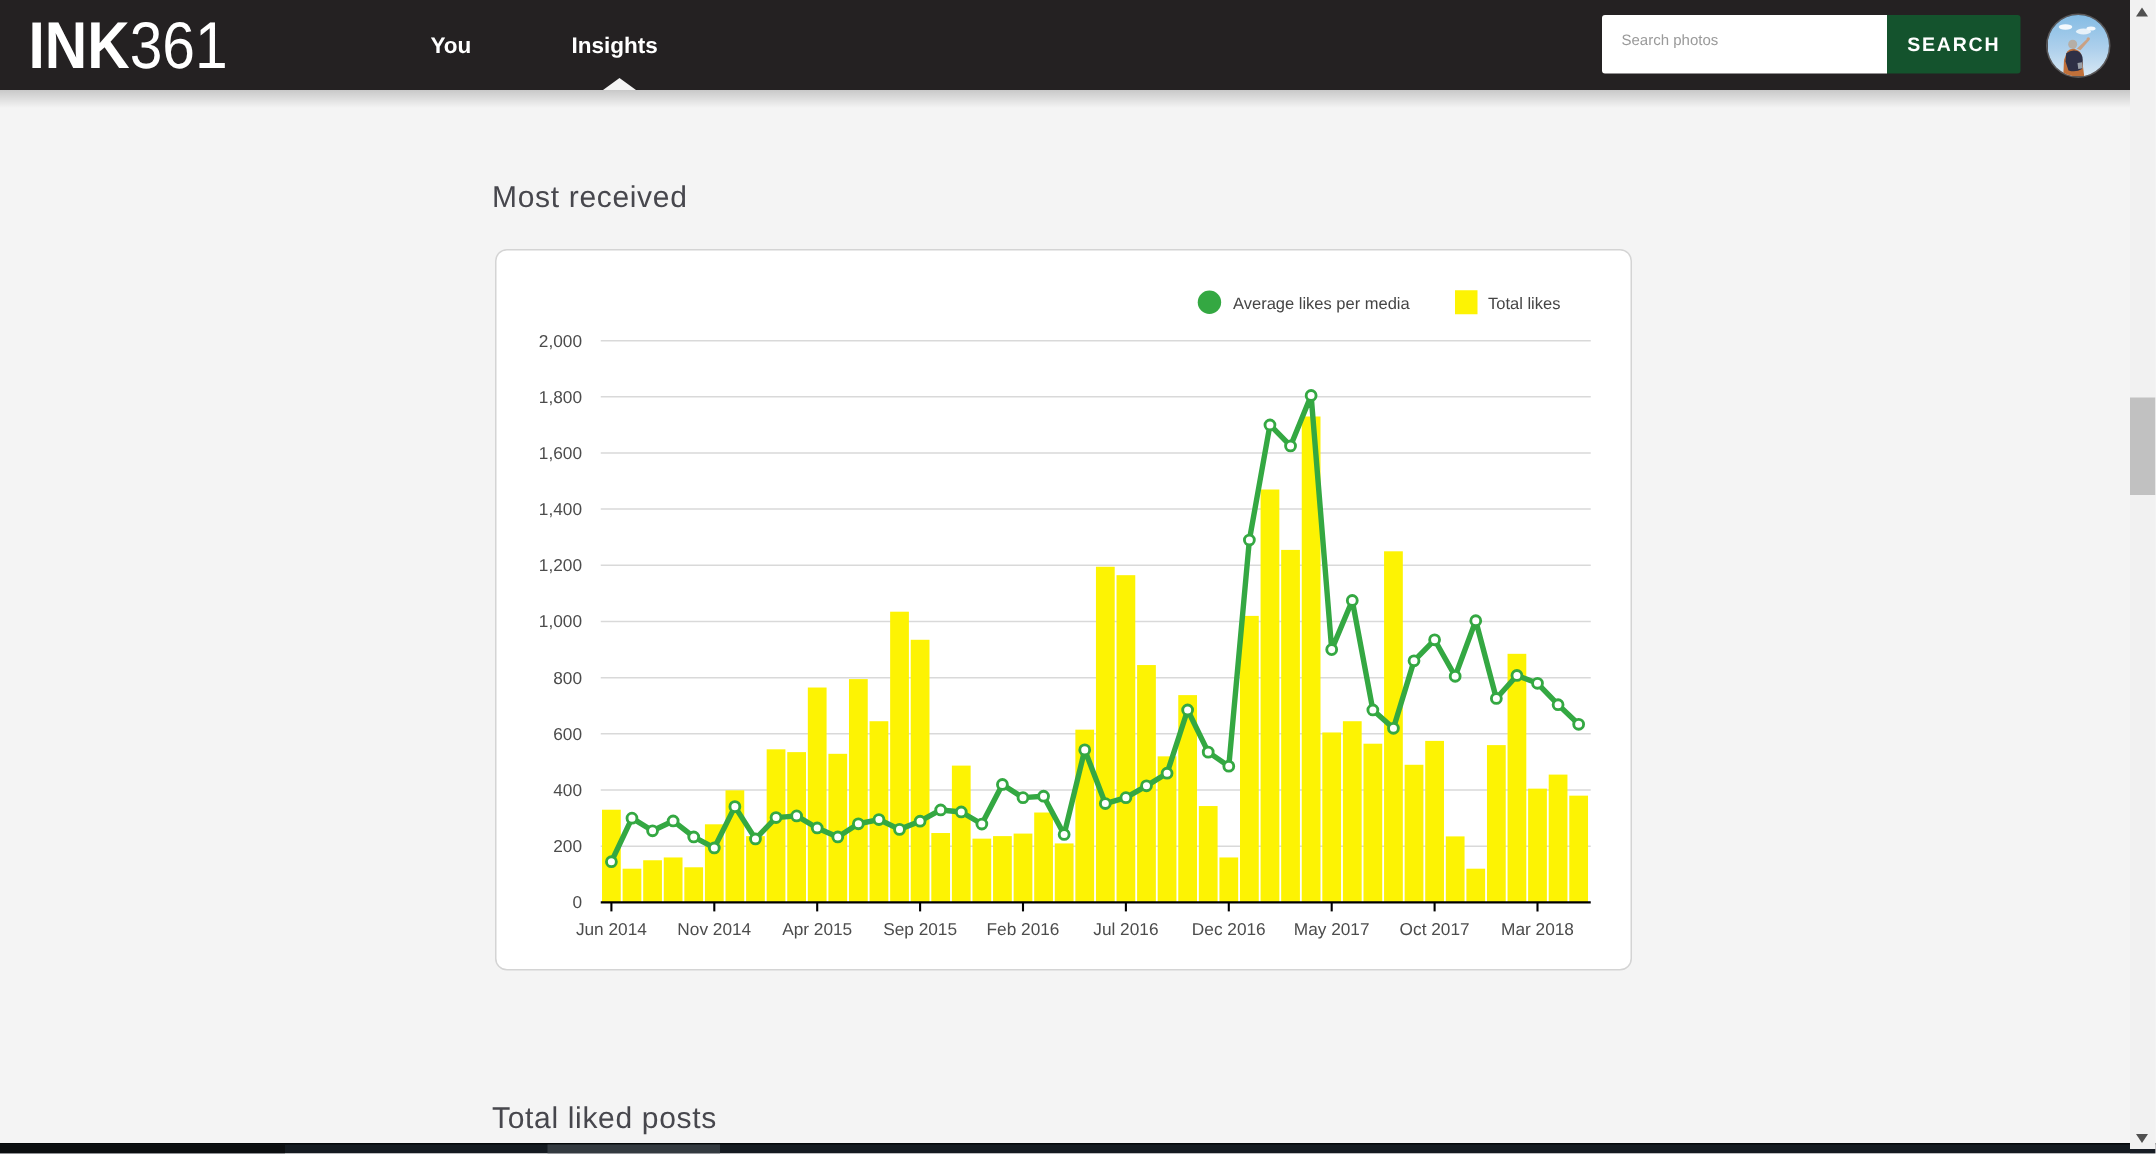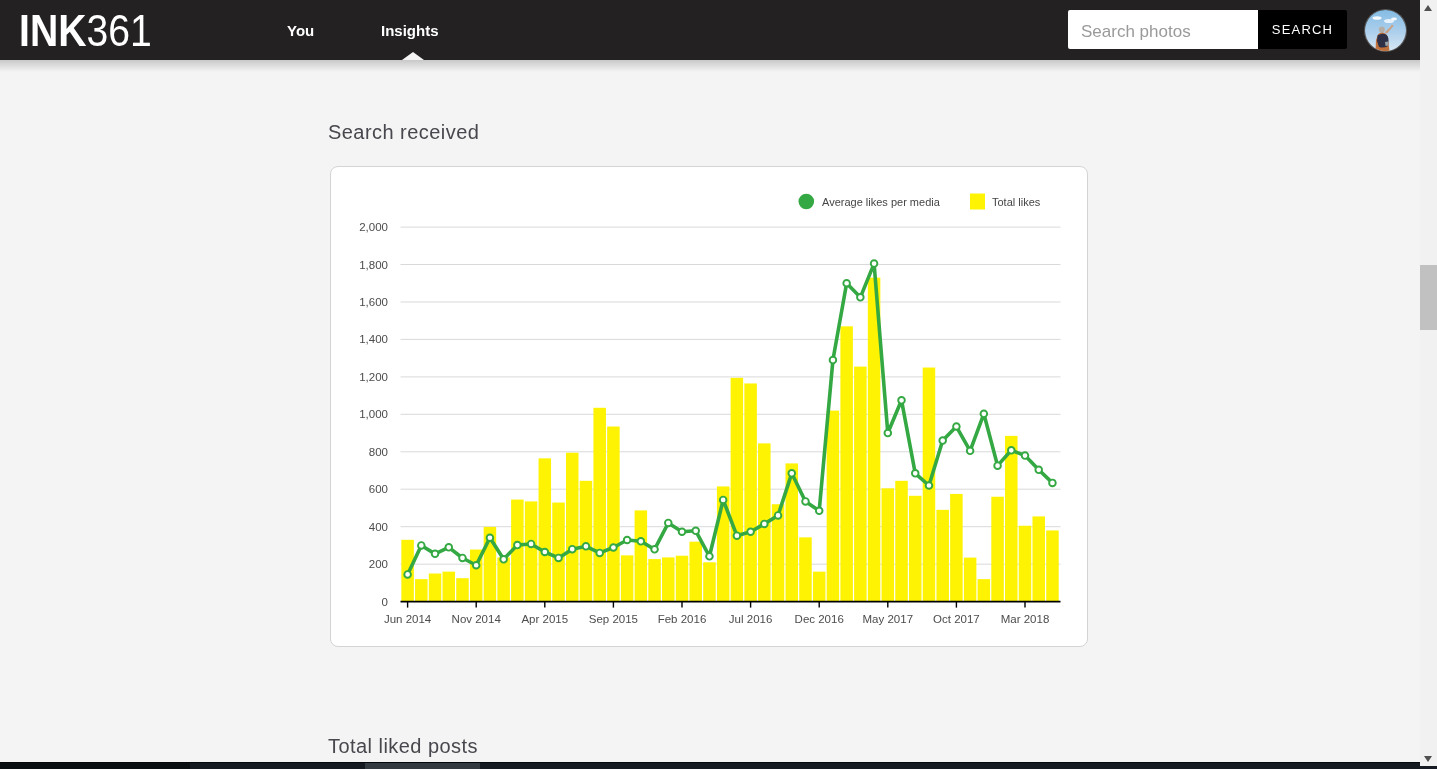--- a/index.html
+++ b/index.html
@@ -3,22 +3,22 @@
 *{margin:0;padding:0;box-sizing:border-box}
 body{width:1437px;height:769px;overflow:hidden;position:relative;background:#f4f4f4;font-family:"Liberation Sans",sans-serif}
 #nav{position:absolute;left:0;top:0;width:1420px;height:60px;background:#242122}
 #navshadow{position:absolute;left:0;top:60px;width:1420px;height:12px;background:linear-gradient(to bottom,rgba(0,0,0,0.18),rgba(0,0,0,0))}
 #logo{position:absolute;left:19px;top:6px;color:#fff;font-size:44px;transform:scaleX(0.89);transform-origin:0 0;white-space:nowrap}
 #logo b{font-weight:bold}
 #logo span{font-weight:normal}
 .navlink{position:absolute;top:22px;color:#fff;font-size:15px;font-weight:bold}
 #tri{position:absolute;left:402px;top:52px;width:0;height:0;border-left:11px solid transparent;border-right:11px solid transparent;border-bottom:8px solid #f4f4f4}
 #srch{position:absolute;left:1068px;top:10px;width:190px;height:39px;background:#fff;border-radius:2px 0 0 2px}
-#srch span{position:absolute;left:13px;top:12px;color:#9a9a9a;font-size:17px}
-#sbtn{position:absolute;left:1258px;top:10px;width:89px;height:39px;background:#000000;color:#fff;font-weight:normal;font-size:13px;letter-spacing:1.2px;text-align:center;line-height:39px;border-radius:0 2px 2px 0}
+#srch span{position:absolute;left:13px;top:12px;color:#9a9a9a;font-size:10px}
+#sbtn{position:absolute;left:1258px;top:10px;width:89px;height:39px;background:#14532d;color:#fff;font-weight:bold;font-size:13px;letter-spacing:1.2px;text-align:center;line-height:39px;border-radius:0 2px 2px 0}
 #avatar{position:absolute;left:1365px;top:10px;width:41px;height:41px;border-radius:50%;overflow:hidden;box-shadow:0 0 0 1px rgba(255,255,255,0.25)}
 h2{position:absolute;left:328px;color:#47474d;font-size:20px;font-weight:normal;letter-spacing:0.45px}
 #card{position:absolute;left:330px;top:166px;width:758px;height:481px;background:#fff;border:1px solid #d4d4d4;border-radius:8px}
 #botstrip{position:absolute;left:0;top:762px;width:1437px;height:7px;background:#141a20;border-top:1px solid #05080a}
 #botseg{position:absolute;left:365px;top:763px;width:115px;height:6px;background:#333a40}
 #botseg2{position:absolute;left:0;top:763px;width:190px;height:6px;background:#0b0e10}
 #sbar{position:absolute;left:1420px;top:0;width:17px;height:769px;background:#f1f1f1}
 .sarrow{position:absolute;left:1424px;width:0;height:0;border-left:4.5px solid transparent;border-right:4.5px solid transparent}
 #thumb{position:absolute;left:1420px;top:265px;width:17px;height:65px;background:#c1c1c1}
 </style></head><body>
@@ -44,21 +44,21 @@
 <ellipse cx="12" cy="8" rx="4.5" ry="1.8" fill="#f4f9fd"></ellipse>
 <ellipse cx="24" cy="11" rx="5" ry="2" fill="#eef5fb" opacity="0.9"></ellipse>
 <ellipse cx="29" cy="9" rx="3" ry="1.4" fill="#f4f9fd"></ellipse>
 <path d="M19.5 22.5 L26.5 15.8 L27.8 16.8 L22 23.5 Z" fill="#c9a184"></path>
 <circle cx="27.2" cy="15.9" r="1.1" fill="#c9a184"></circle>
 <circle cx="16.8" cy="19.5" r="3" fill="#b5aea6"></circle>
 <path d="M10.5 41 L11 30 L13 24.5 Q15 22 18 22.5 L21 24 Q23 26 23 29 L24.5 41 Z" fill="#c0703a"></path>
 <path d="M12.5 25.5 Q16 22.8 20 24 Q23.5 25.5 23.5 30 L23 36 Q19 38.5 14 37 L12 31 Z" fill="#2e3046"></path>
 <path d="M20 32 L23 31.5 L23.5 35.5 L20.5 36 Z" fill="#9aa0a8"></path>
 </svg></div>
-<h2 style="top:121px">Search received</h2>
+<h2 style="top:121px">Most received</h2>
 <div id="card"><svg width="756" height="479" viewBox="0 0 756 479" font-family="Liberation Sans, sans-serif">
       <line x1="69.5" y1="397.2" x2="729.5" y2="397.2" stroke="#d9d9d9" stroke-width="1"></line>
       <line x1="69.5" y1="359.7" x2="729.5" y2="359.7" stroke="#d9d9d9" stroke-width="1"></line>
       <line x1="69.5" y1="322.2" x2="729.5" y2="322.2" stroke="#d9d9d9" stroke-width="1"></line>
       <line x1="69.5" y1="284.8" x2="729.5" y2="284.8" stroke="#d9d9d9" stroke-width="1"></line>
       <line x1="69.5" y1="247.3" x2="729.5" y2="247.3" stroke="#d9d9d9" stroke-width="1"></line>
       <line x1="69.5" y1="209.9" x2="729.5" y2="209.9" stroke="#d9d9d9" stroke-width="1"></line>
       <line x1="69.5" y1="172.4" x2="729.5" y2="172.4" stroke="#d9d9d9" stroke-width="1"></line>
       <line x1="69.5" y1="135.0" x2="729.5" y2="135.0" stroke="#d9d9d9" stroke-width="1"></line>
       <line x1="69.5" y1="97.5" x2="729.5" y2="97.5" stroke="#d9d9d9" stroke-width="1"></line>

